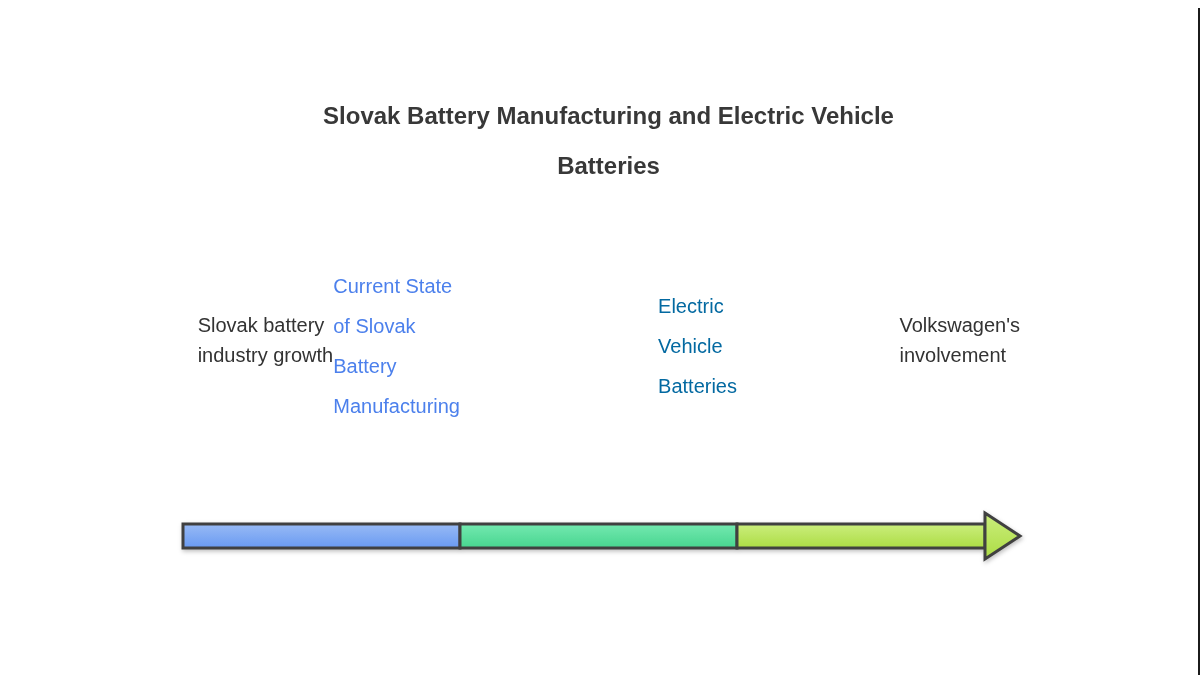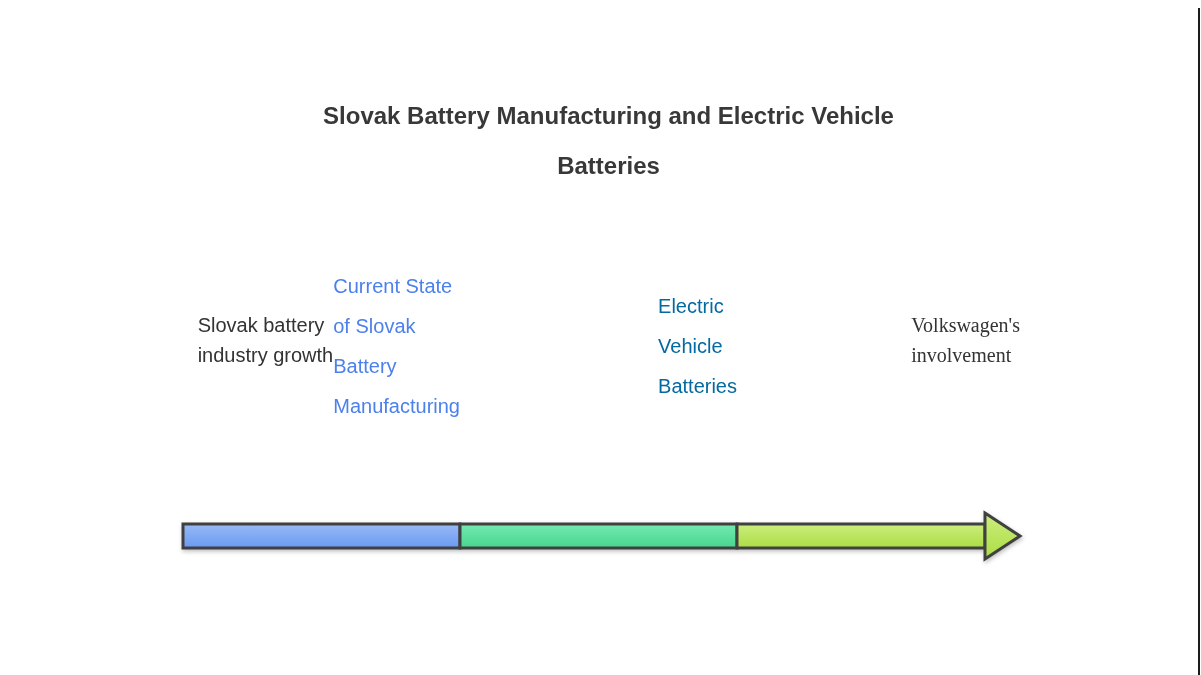--- a/index.html
+++ b/index.html
@@ -34,21 +34,21 @@
   }
   .column {
     display: flex;
     flex-direction: row;
     justify-content: flex-end;
     align-items: center;
     text-align: left;
   }
   .col-0 { width: 280px; }
   .col-1 { width: 277px; }
-  .col-2 { width: 283px; font-family: Liberation Serif, serif; }
+  .col-2 { width: 283px; }
   .note {
     font-size: 20px;
     line-height: 30px;
     color: #333333;
     white-space: pre-line;
     margin: 0 0 13px 0;
   }
   .label {
     font-size: 20px;
     line-height: 40px;

